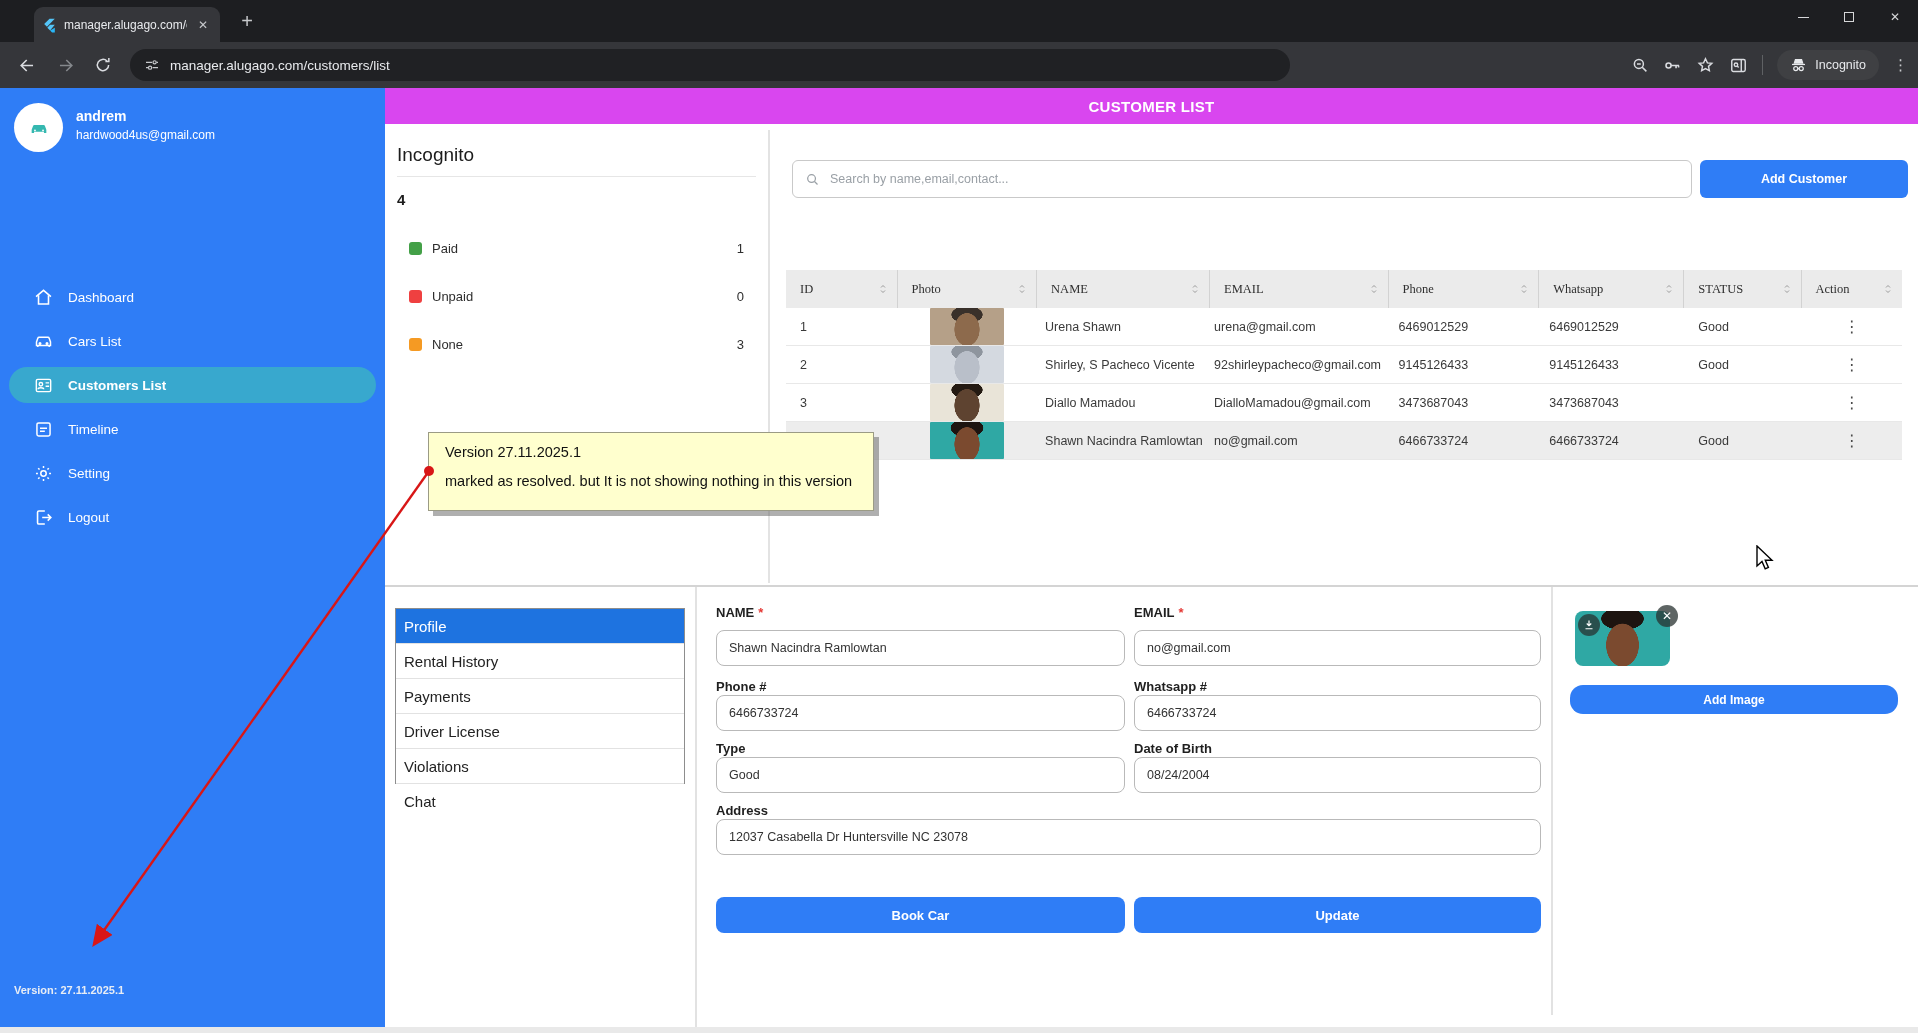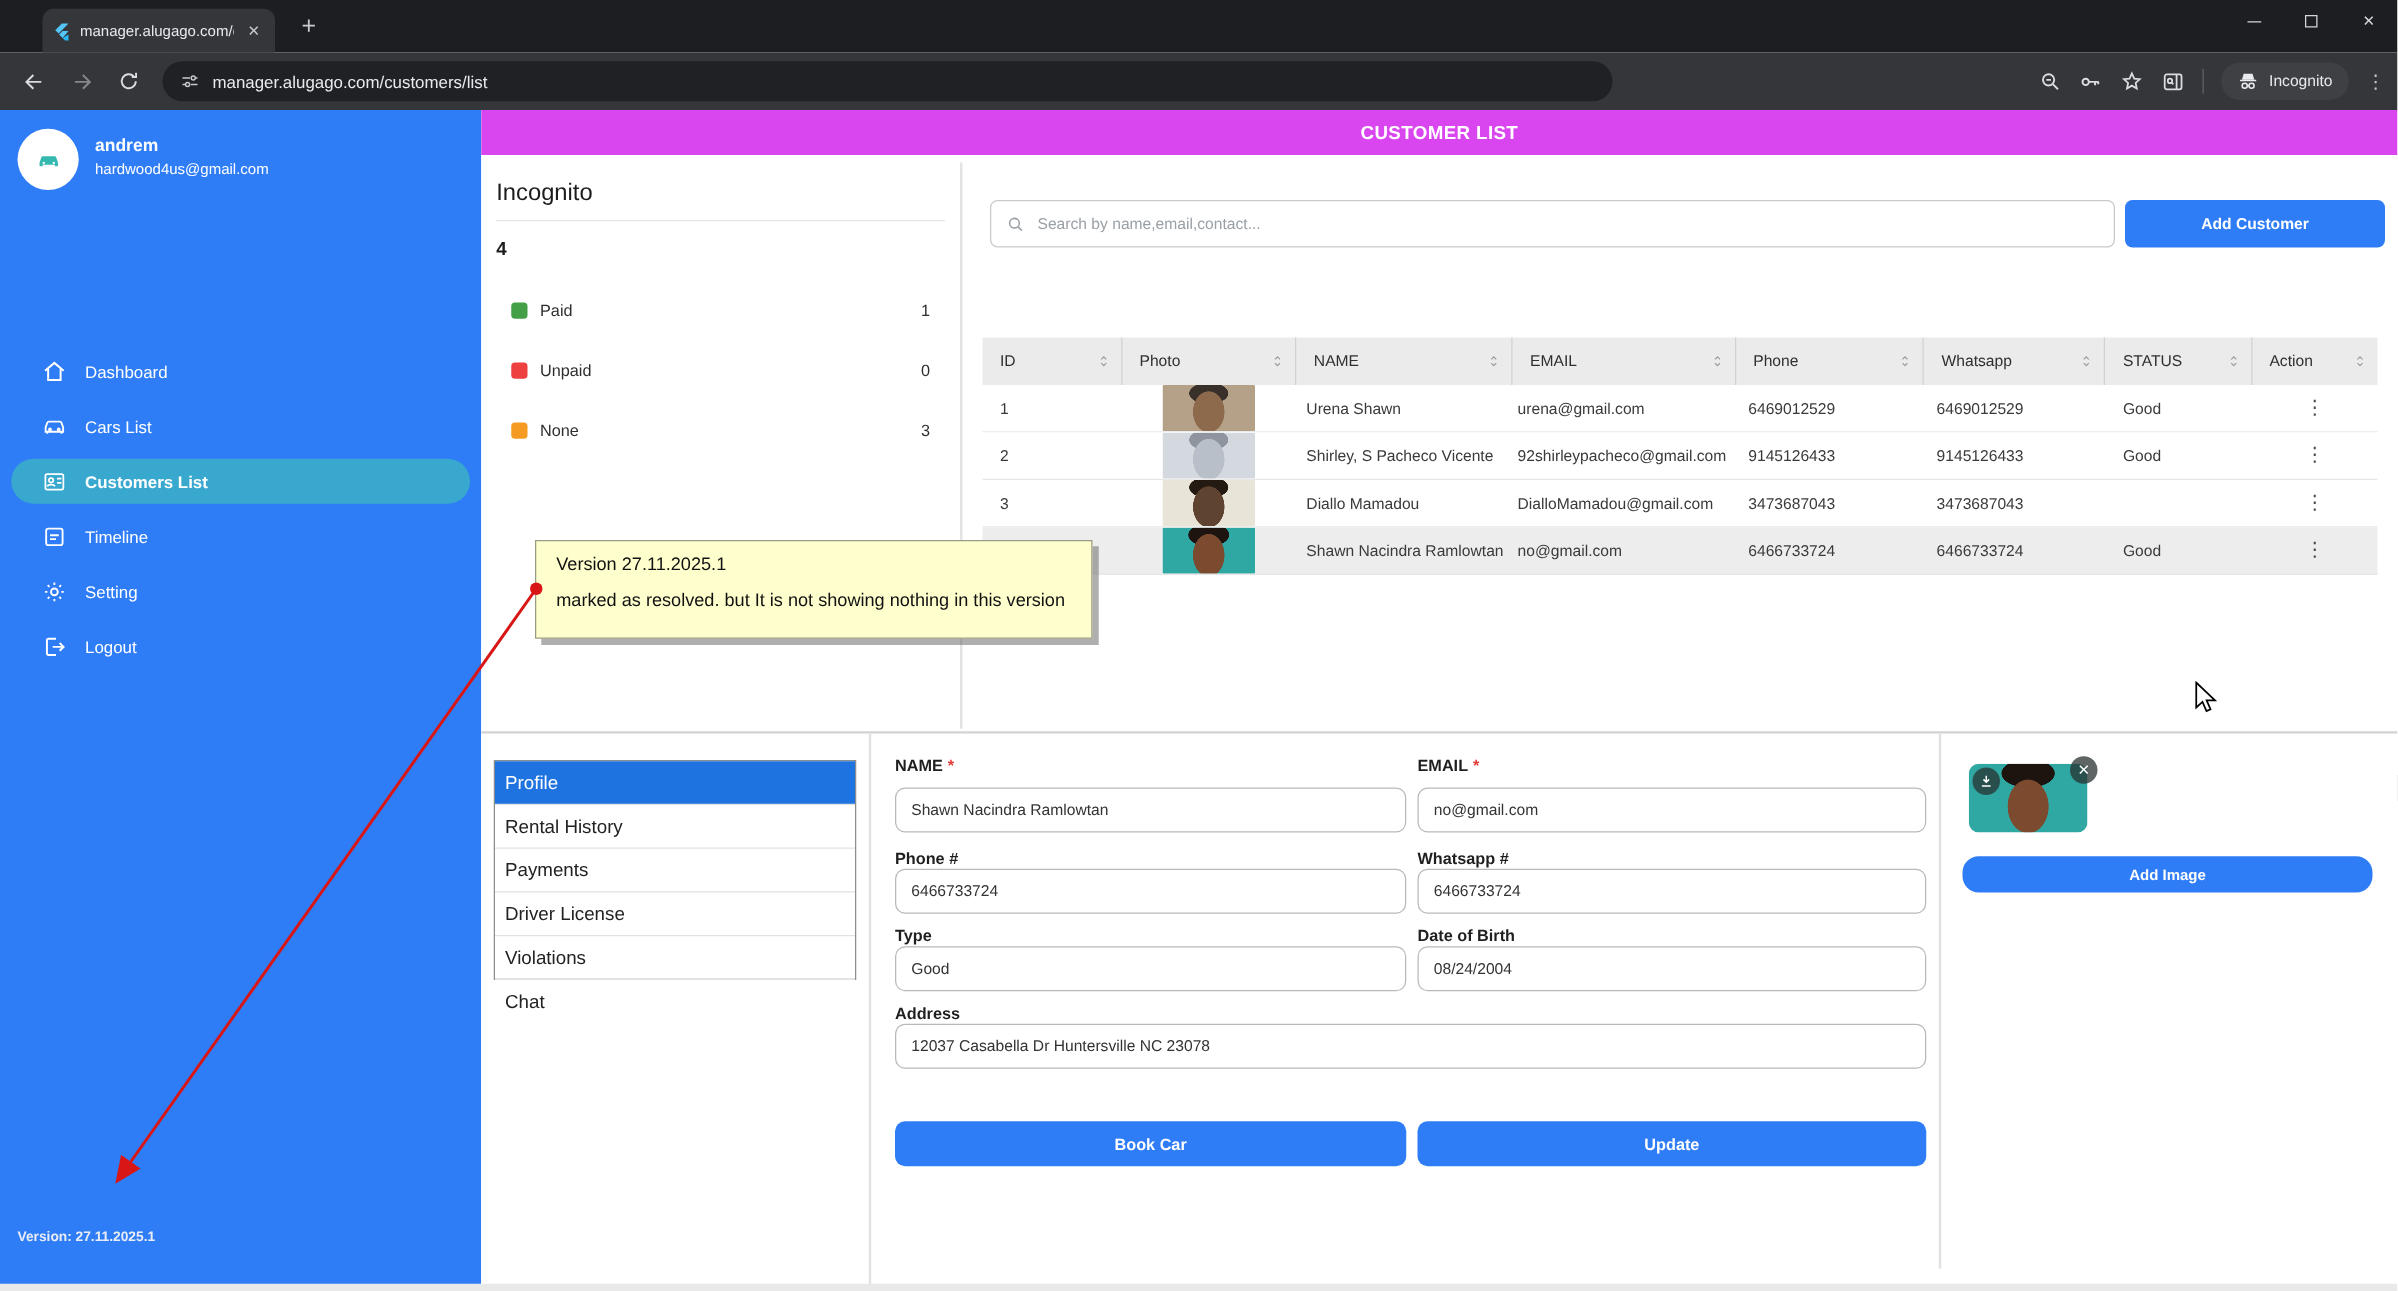--- a/index.html
+++ b/index.html
@@ -51,21 +51,21 @@
   .search-row { position:absolute; left:22px; top:16px; width:1116px; height:38px; display:flex; }
   .search-box { width:900px; height:38px; border:1px solid #c9c9c9; border-radius:6px; display:flex; align-items:center; padding:0 12px; gap:10px; background:#fff; }
   .search-box input { border:none; outline:none; flex:1; font-size:12.5px; color:#333; font-family:"Liberation Sans",sans-serif; }
   .search-box input::placeholder { color:#9aa0a6; }
   .add-btn { margin-left:auto; width:208px; height:38px; background:#2f7df6; color:#fff; border:none; border-radius:6px; font-size:12.5px; font-weight:bold; cursor:pointer; font-family:"Liberation Sans",sans-serif; }
 
   .grid { position:absolute; left:16px; top:126px; width:1116px; }
   .gr { display:flex; height:38px; align-items:stretch; }
   .gr.head { background:#ebebeb; }
   .gc { display:flex; align-items:center; font-size:12.5px; color:#3a3a3a; overflow:hidden; white-space:nowrap; }
-  .gr.head .gc { border-right:1px solid #d2d2d2; color:#2f2f2f; justify-content:space-between; padding:0 8px 0 14px; }
+  .gr.head .gc { border-right:1px solid #d2d2d2; color:#2f2f2f; justify-content:space-between; padding:0 8px 0 14px;font-family:Liberation Serif, serif; }
   .gr.head .gc:last-child { border-right:none; }
   .gr.body { border-bottom:1px solid #e8e8e8; background:#fff; }
   .gr.body.selected { background:#ededed; }
   .c-id { width:10%; padding-left:14px; }
   .c-photo { width:12.5%; justify-content:center; }
   .c-name { width:15.5%; padding-left:8px; }
   .c-email { width:16%; padding-left:4px; }
   .c-phone { width:13.5%; padding-left:10px; }
   .c-wa { width:13%; padding-left:10px; }
   .c-status { width:10.5%; padding-left:14px; }

